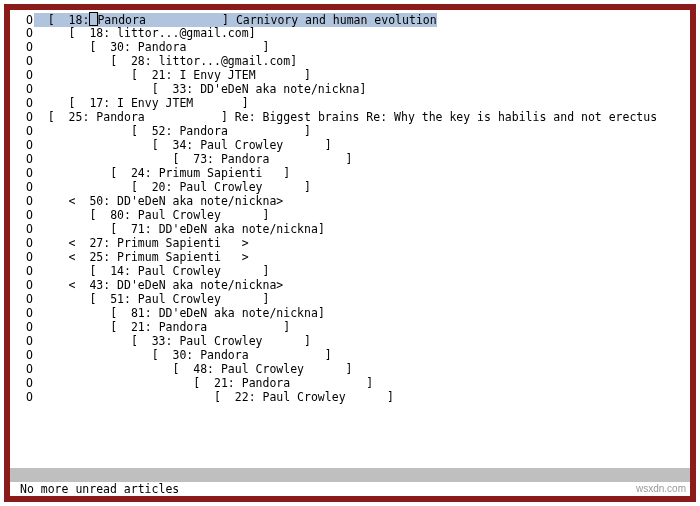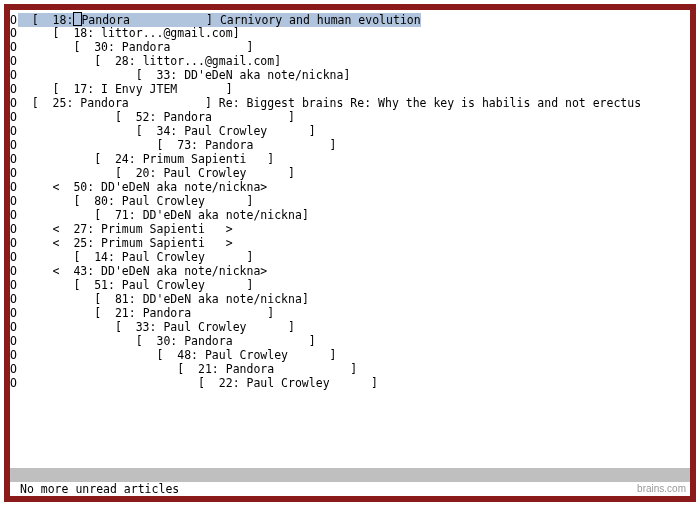--- a/index.html
+++ b/index.html
@@ -1,19 +1,19 @@
 <!DOCTYPE html>
 <html><head>
 <meta charset="utf-8">
 <style>
   html,body{margin:0;padding:0;background:#fff}
   .frame{width:680px;height:486px;margin:4px;border:6px solid #8b1a1a;background:#fff;
     font-family:"DejaVu Sans Mono","Liberation Mono",Consolas,monospace;font-size:11.5px;
     color:#000;position:relative;overflow:hidden;}
-  .buf{padding:2px 0 0 0;line-height:14px;}
+  .buf{padding:2px 0 0 16px;line-height:14px;}
   .row{white-space:pre;height:14px;}
   .mark{display:inline-block;width:8px;text-align:left;color:#000;}
   .sel{background:#b0c4de;}
   .modeline{position:absolute;left:0;right:0;bottom:14px;height:14px;
     background:#bfbfbf;color:#000;white-space:pre;padding:0 2px;}
   .echo{position:absolute;left:0;right:0;bottom:0;height:14px;background:#fff;
     color:#000;white-space:pre;padding:0 10px;}
   .gnus-glyph{display:inline-block;width:14px;height:12px;vertical-align:-2px;}
   .watermark{position:absolute;right:4px;bottom:2px;font-size:10px;color:#999;
     font-family:Arial,sans-serif;}
@@ -22,20 +22,21 @@
 </style>
 </head>
 <body>
 
 <div class="frame">
   <div class="buf" id="buf">
       <div class="row"><span class="mark">O</span><span class="sel">  [  18:<span class="cursor-box"></span><span>Pandora           </span>]<span> Carnivory and human evolution</span></span></div>
       <div class="row"><span class="mark">O</span><span>     [  18: <span>littor...@gmail.com</span>]</span></div>
       <div class="row"><span class="mark">O</span><span>        [  30: <span>Pandora           </span>]</span></div>
       <div class="row"><span class="mark">O</span><span>           [  28: <span>littor...@gmail.com</span>]</span></div>
+      <div class="row"><span class="mark">O</span><span>              [  21: <span>I Envy JTEM       </span>]</span></div>
       <div class="row"><span class="mark">O</span><span>                 [  33: <span>DD'eDeN aka note/nickna</span>]</span></div>
       <div class="row"><span class="mark">O</span><span>     [  17: <span>I Envy JTEM       </span>]</span></div>
       <div class="row"><span class="mark">O</span><span>  [  25: <span>Pandora           </span>]<span> Re: Biggest brains Re: Why the key is habilis and not erectus</span></span></div>
       <div class="row"><span class="mark">O</span><span>              [  52: <span>Pandora           </span>]</span></div>
       <div class="row"><span class="mark">O</span><span>                 [  34: <span>Paul Crowley      </span>]</span></div>
       <div class="row"><span class="mark">O</span><span>                    [  73: <span>Pandora           </span>]</span></div>
       <div class="row"><span class="mark">O</span><span>           [  24: <span>Primum Sapienti   </span>]</span></div>
       <div class="row"><span class="mark">O</span><span>              [  20: <span>Paul Crowley      </span>]</span></div>
       <div class="row"><span class="mark">O</span><span>     &lt;  50: <span>DD'eDeN aka note/nickna</span>&gt;</span></div>
       <div class="row"><span class="mark">O</span><span>        [  80: <span>Paul Crowley      </span>]</span></div>
@@ -54,14 +55,14 @@
       <div class="row"><span class="mark">O</span><span>                          [  22: <span>Paul Crowley      </span>]</span></div>
     </div>
 
   <div class="modeline">
     <span>U:--- </span><span class="gnus-glyph"><svg viewBox="0 0 14 12">
           <path d="M1 10 Q3 2 5 8 Q7 1 9 7 Q11 3 13 10" fill="none" stroke="#4a6aa5" stroke-width="1.2"></path>
         </svg></span><span> s.a.paleo [0]</span><span>    </span><span>Top L1</span><span>      </span><span>(Summary Plugged Undo-Tree)</span><span> </span><span>Tue Feb 15 10:14</span><span> </span><span>Mail</span>
   </div>
 
   <div class="echo">No more unread articles</div>
-  <div class="watermark">brains.com</div>
+  <div class="watermark">wsxdn.com</div>
 </div>
 
 </body></html>

